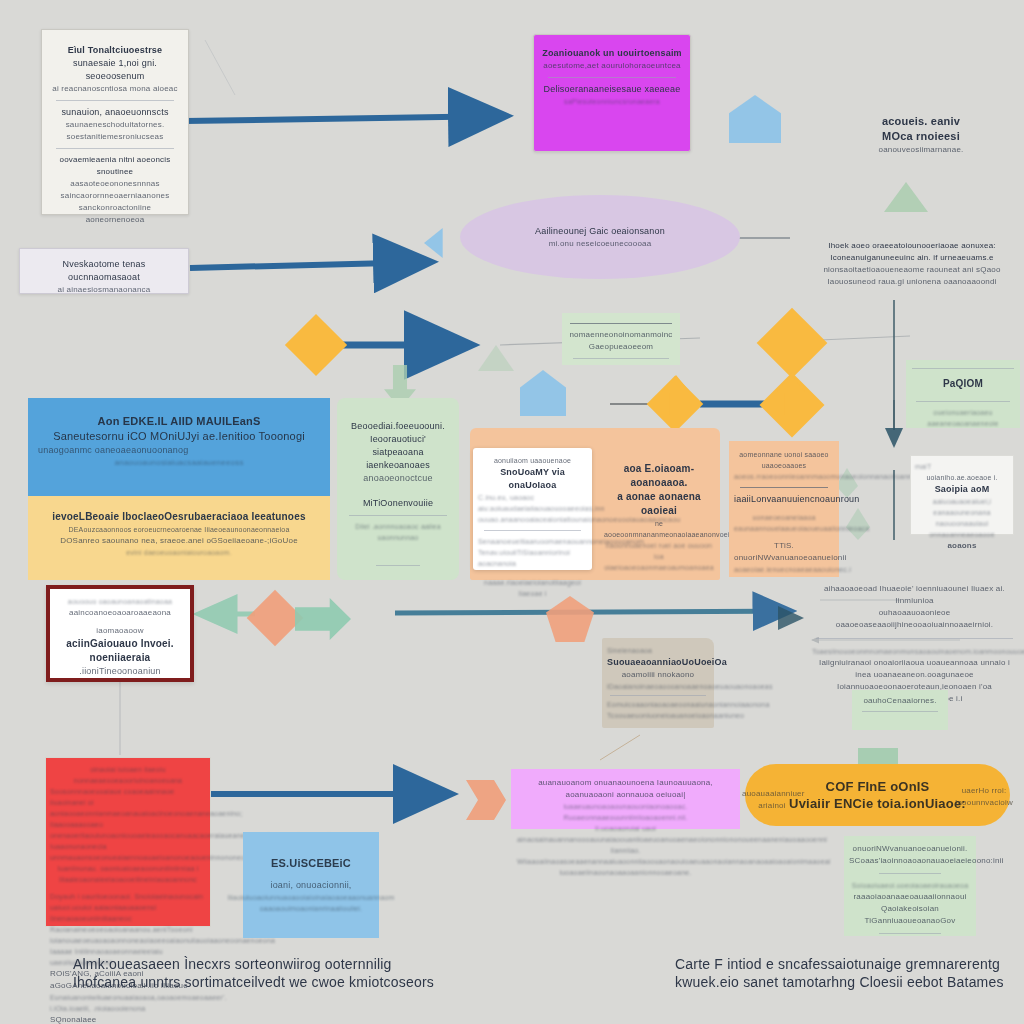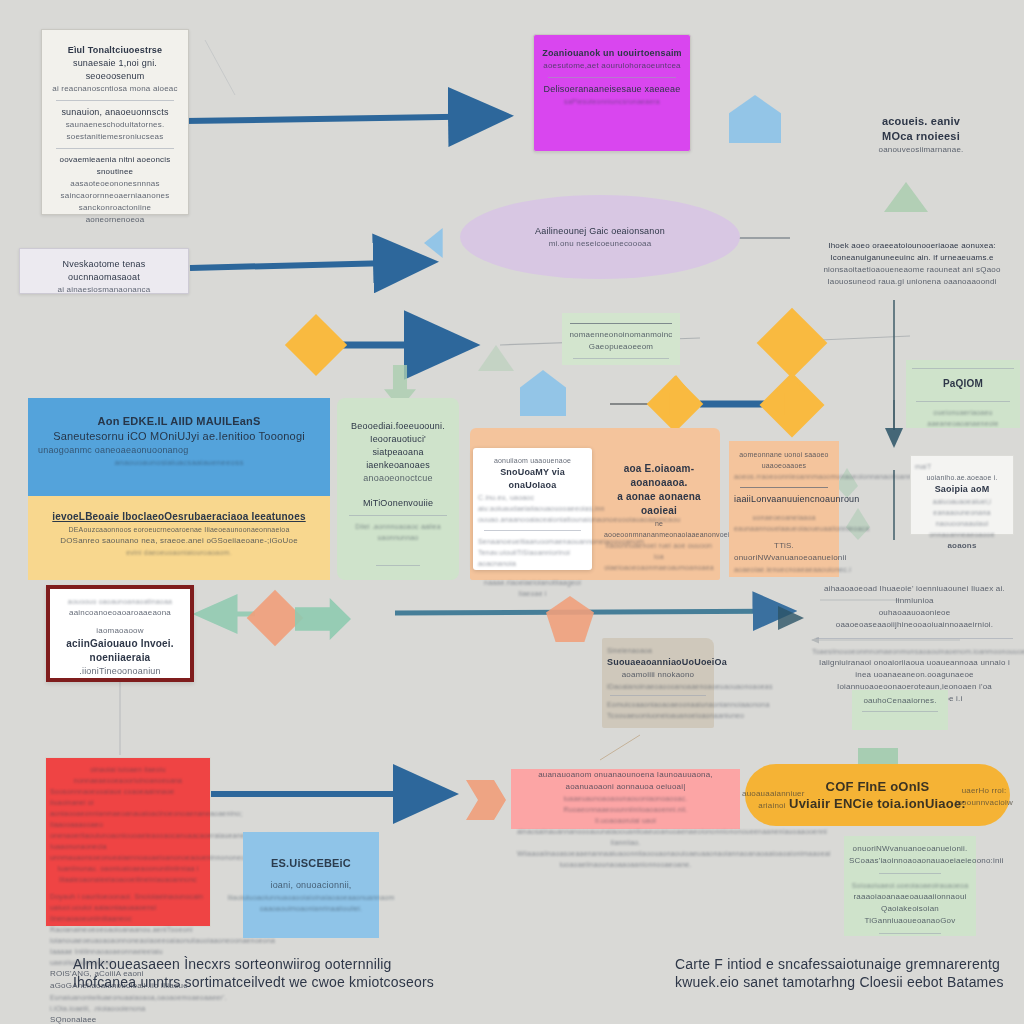--- a/index.html
+++ b/index.html
@@ -196,21 +196,21 @@
   </div>
 
   <div class="node" style="left:28px;top:398px;width:302px;height:98px;background:#54a3db;padding:16px 10px 8px;">
     <span class="txt s11 bold c blur1" style="color:#26364a;">Aon EDKE.IL AIID MAUILEanS</span>
     <span class="txt s11 c blur1" style="color:#26364a;">Saneutesornu iCO MOniUJyi ae.Ienitioo Tooonogi</span>
     <span class="txt s9 l blur2" style="color:#2a3c52;">unaogoanmc oaneoaeaonuoonanog</span>
     <span class="txt s8 c blur3" style="color:#2a3c52;">anaouoaunosiaiuacsaaiaueneeoss</span>
   </div>
 
   <div class="node" style="left:28px;top:496px;width:302px;height:84px;background:#f8d78e;padding:14px 10px 8px;">
-    <span class="txt s10 bold c blur1" style="color:#2c3848;text-decoration:underline;">ievoeLBeoaie IboclaeoOesrubaeraciaoa Ieeatunoes</span>
+    <span class="txt s10 bold c blur1" style="color:#2c3848;">ievoeLBeoaie IboclaeoOesrubaeraciaoa Ieeatunoes</span>
     <span class="txt s7 c blur2" style="color:#2c3848;">DEAouzcaaonnoos eoroeucrneoaroenae  Iiiaeoeaunoonaeonnaeioa</span>
     <span class="txt s8 c blur2" style="color:#2c3848;">DOSanreo saounano nea, sraeoe.anei oGSoeiiaeoane-;iGoUoe</span>
     <span class="txt s7 c blur3" style="color:#2c3848;">evini daeoeuoaoniaiouroaoaom.</span>
   </div>
 
   <div class="node" style="left:337px;top:398px;width:122px;height:182px;background:#cfe3cb;border-radius:8px;padding:22px 6px 6px;">
     <span class="txt s9 c blur1">Beooediai.foeeuoouni.</span>
     <span class="txt s9 c blur1">Ieoorauotiuci'</span>
     <span class="txt s9 c blur1">siatpeaoana iaenkeoanoaes</span>
     <span class="txt s9 c blur2">anoaoeonoctcue</span>
@@ -319,21 +319,21 @@
   </div>
 
   <div class="node" style="left:243px;top:832px;width:136px;height:106px;background:#8fc4e8;display:flex;flex-direction:column;align-items:center;justify-content:center;padding:6px;">
     <span class="txt s11 bold c blur1" style="color:#2b3c4e;">ES.UiSCEBEiC</span>
     <div style="height:8px"></div>
     <span class="txt s9 c blur2" style="color:#2b3c4e;">ioani, onuoacionnii,</span>
     <span class="txt s7 c blur3" style="color:#2b3c4e;">Iiiaoiuiuoaoiunnuaoaooiaioinaiaoaoeaaonuannaom</span>
     <span class="txt s7 c blur3" style="color:#2b3c4e;">oaaoaouimoaonianrinaaiiouiiei.</span>
   </div>
 
-  <div class="node" style="left:511px;top:769px;width:229px;height:60px;background:#fca5a5;padding:0 6px;">
+  <div class="node" style="left:511px;top:769px;width:229px;height:60px;background:#f0abfc;padding:8px 6px;">
     <span class="txt s8 c blur2">auanauoanom onuanaounoena  Iaunoauuaona, aoanuaoaoni aonnauoa  oeiuoai|</span>
     <span class="txt s7 c blur3">iuaaeuaunoaoaounaouoniaonoaooac. Ruoaeonnaaeouunniiniioaoaoenni.nii.</span>
     <span class="txt s7 c blur3">Ii.uoaoaoruiai  uaoi ainaosainauannanoooauunaiaoouaniioaeuoanuoaenaeoiononniononoueenaaneniauoaaooenni Iianniiao.</span>
     <span class="txt s7 c blur3">Wiiaaoaiinaoasoeaaenannaaiuaoonniiaoouaonaouioaeuaaonaoiannaoanaoaaioaoaionimaaoeai  iuoaoaeiinaounaoaaoaanionnooaeoane.</span>
   </div>
 
   <div class="node" style="left:745px;top:764px;width:265px;height:62px;background:#f5b335;border-radius:31px;display:flex;flex-direction:column;align-items:center;justify-content:center;">
     <span class="txt s13 bold c blur1" style="color:#3b3322;">COF FInE oOnIS</span>
     <span class="txt s13 bold c blur1" style="color:#3b3322;">Uviaiir ENCie toia.ionUiaoe:</span>
   </div>

